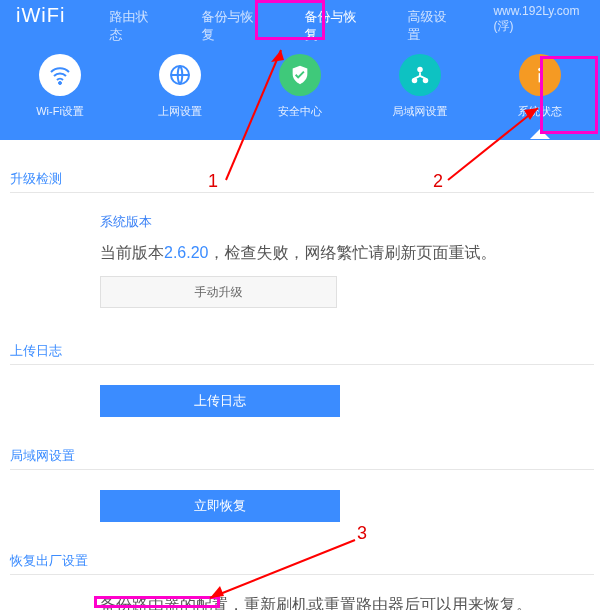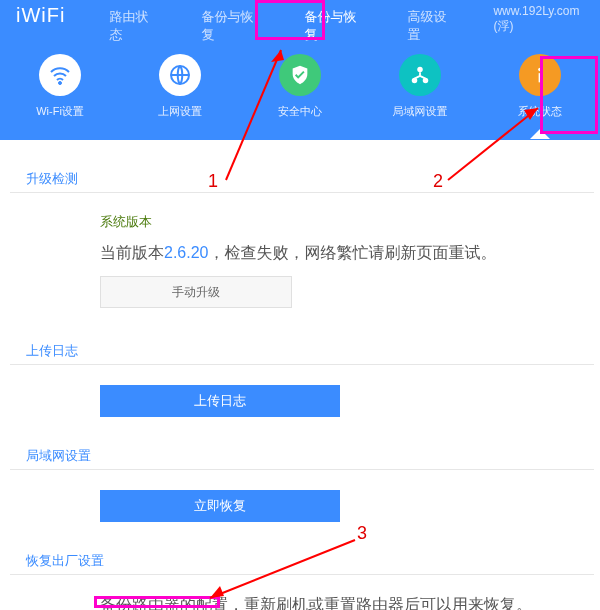--- a/index.html
+++ b/index.html
@@ -17,29 +17,29 @@
 .icon-circle { width: 42px; height: 42px; border-radius: 50%; background: #fff; display: flex; align-items: center; justify-content: center; margin-bottom: 8px; }
 .icon-circle.blue svg { fill: #3b8cff; stroke: #3b8cff; }
 .icon-circle.green { background: #3fc97a; }
 .icon-circle.teal { background: #0dc2c2; }
 .icon-circle.orange { background: #f59a23; }
 .icon-label { font-size: 11px; color: #e8f0ff; }
 .arrow-up { position: absolute; bottom: -20px; width: 16px; height: 10px; }
 .arrow-up::after { content: ""; position: absolute; border-left: 10px solid transparent; border-right: 10px solid transparent; border-bottom: 10px solid #fff; left: -2px; }
 
 .content { padding: 0 6px 0 10px; }
-.section-title { color: #3b8cff; font-size: 13px; margin: 30px 0 4px 16px; }
+.section-title { color: #3b8cff; font-size: 13px; margin: 30px 0 4px 0; }
 .hr { border-top: 1px solid #e6e6e6; margin-bottom: 20px; }
 
 .block { padding-left: 90px; }
-.label-bold { font-size: 13px; font-weight: 500; margin-bottom: 12px; color: #4d7c0f; }
+.label-bold { font-size: 13px; font-weight: 500; margin-bottom: 12px; color: #3b82f6; }
 .desc { font-size: 16px; color: #555; margin-bottom: 12px; }
 .ver { color: #3b8cff; }
 
-.btn-gray { width: 192px; height: 32px; background: #f7f7f7; border: 1px solid #e0e0e0; color: #666; font-size: 12px; cursor: pointer; margin-bottom: 4px; display: inline-flex; align-items: center; justify-content: center; }
+.btn-gray { width: 237px; height: 32px; background: #f7f7f7; border: 1px solid #e0e0e0; color: #666; font-size: 12px; cursor: pointer; margin-bottom: 4px; display: inline-flex; align-items: center; justify-content: center; }
 .btn-blue { width: 240px; height: 32px; background: #3b8cff; border: none; color: #fff; font-size: 13px; cursor: pointer; display: inline-flex; align-items: center; justify-content: center; }
 
 
 .hl { position: absolute; border: 3px solid #ff00cc; pointer-events: none; }
 .hl1 { left: 255px; top: 0px; width: 70px; height: 40px; }
 .hl2 { left: 540px; top: 56px; width: 58px; height: 78px; }
 .hl3 { left: 94px; top: 596px; width: 126px; height: 12px; }
 
 
 .ann-num { position: absolute; color: #e00000; font-size: 18px; font-weight: 400; }

